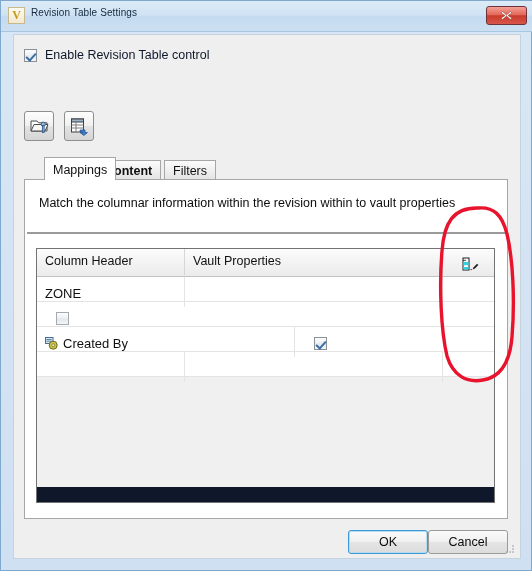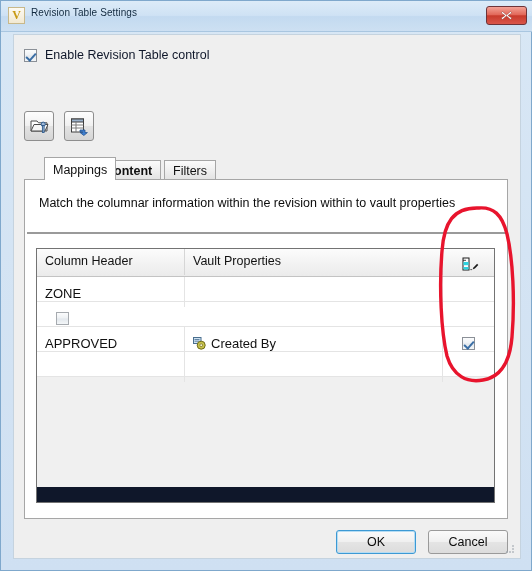--- a/index.html
+++ b/index.html
@@ -243,21 +243,20 @@
     background: #f0f0f0;
   }
 
   
   #buttons {
     position: absolute;
     left: 0; top: 495px;
     width: 508px;
     display: flex;
     justify-content: flex-end;
-    gap: 12px;
     padding-right: 14px;
     box-sizing: border-box;
   }
   .dlgbtn {
     width: 80px; height: 24px;
     box-sizing: border-box;
     border: 1px solid #9a9a9a;
     border-radius: 3px;
     background: linear-gradient(to bottom, #fafafa 0%, #f0f0f0 48%, #e4e4e4 52%, #dcdcdc 100%);
     font-size: 12.5px;
@@ -368,21 +367,20 @@
 
         <div class="grid-row">
           <div class="cell col-c">
             <div class="wcheck disabledlook"></div>
           </div>
         </div>
 
 
 
         <div class="grid-row">
-          <div class="cell col-a">APPROVED</div>
           <div class="cell col-b">
             <svg width="14" height="14" viewBox="0 0 14 14" style="flex:0 0 auto;">
               <rect x="0.5" y="0.5" width="7.5" height="6" fill="#cfe3f2" stroke="#4a6f8f" stroke-width="1"></rect>
               <line x1="1.5" y1="2.5" x2="6.5" y2="2.5" stroke="#4a6f8f" stroke-width="0.8"></line>
               <line x1="1.5" y1="4.2" x2="6.5" y2="4.2" stroke="#4a6f8f" stroke-width="0.8"></line>
               <circle cx="8.2" cy="8.2" r="4" fill="#c9c34a" stroke="#6e6a18" stroke-width="1"></circle>
               <circle cx="8.2" cy="8.2" r="1.4" fill="#f7f4cf" stroke="#6e6a18" stroke-width="0.7"></circle>
             </svg>
             <span>Created By</span>
           </div>

